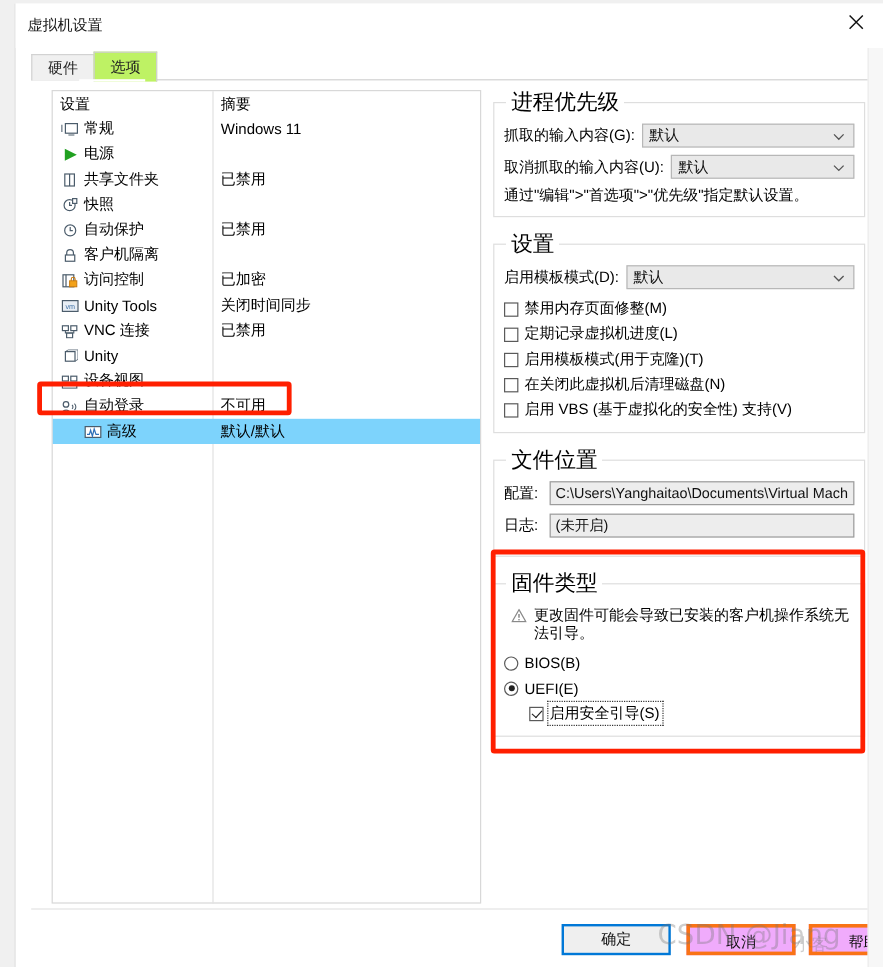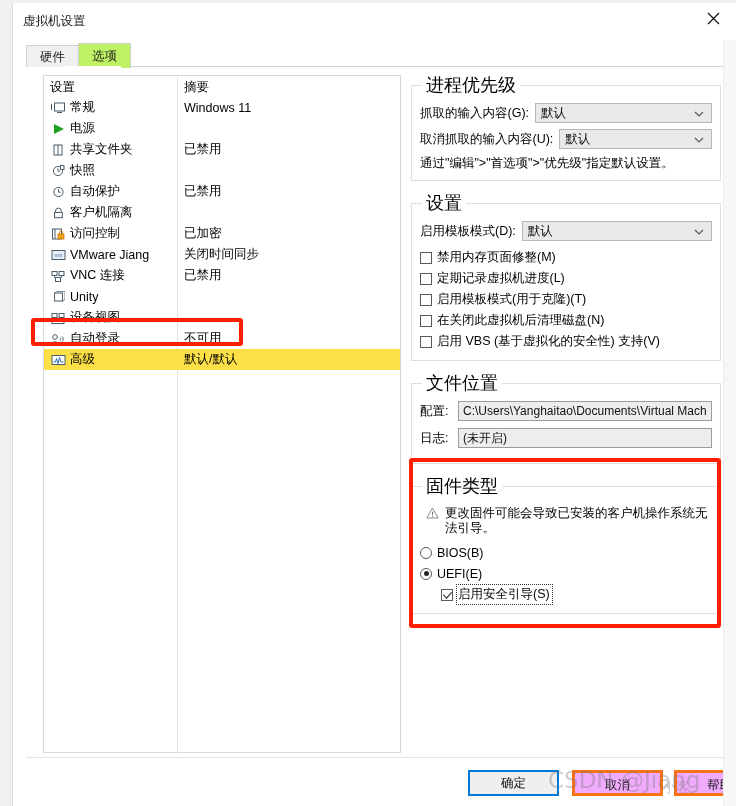--- a/index.html
+++ b/index.html
@@ -119,21 +119,22 @@
     width: 100%;
   }
   .list-row {
     position: relative;
     height: 21px;
     display: flex;
     align-items: center;
     box-sizing: border-box;
   }
   .list-row.selected {
-    background: #fde047;
+    background: #7dd3fc;
+    padding-left: 19px;
   }
   .row-icon {
     width: 16px; height: 16px;
     margin-left: 6px; margin-right: 4px;
     flex: 0 0 auto;
     display: flex; align-items: center; justify-content: center;
   }
   .row-icon svg { display:block; }
   .row-label {
     font-size: 12.5px;
@@ -462,21 +463,21 @@
         <span class="row-summary">已加密</span>
       </div>
 
       <div class="list-row">
         <span class="row-icon">
           <svg width="15" height="12" viewBox="0 0 15 12">
               <rect x="1" y="1.5" width="13" height="9" fill="#e8eef5" stroke="#4b5c6b" stroke-width="1"></rect>
               <text x="7.5" y="8.2" font-size="6" text-anchor="middle" fill="#3d6fa5" font-family="sans-serif">vm</text>
             </svg>
         </span>
-        <span class="row-label">VMware Jiang</span>
+        <span class="row-label">Unity Tools</span>
         <span class="row-summary">关闭时间同步</span>
       </div>
 
       <div class="list-row">
         <span class="row-icon">
           <svg width="14" height="12" viewBox="0 0 14 12">
               <rect x="1" y="1.5" width="5" height="4" fill="none" stroke="#4b5c6b" stroke-width="1"></rect>
               <rect x="8" y="1.5" width="5" height="4" fill="none" stroke="#4b5c6b" stroke-width="1"></rect>
               <rect x="4.5" y="7.5" width="5" height="4" fill="none" stroke="#4b5c6b" stroke-width="1"></rect>
               <path d="M3.5 5.5 v2 h7 v-2" stroke="#4b5c6b" stroke-width="0.9" fill="none"></path>

